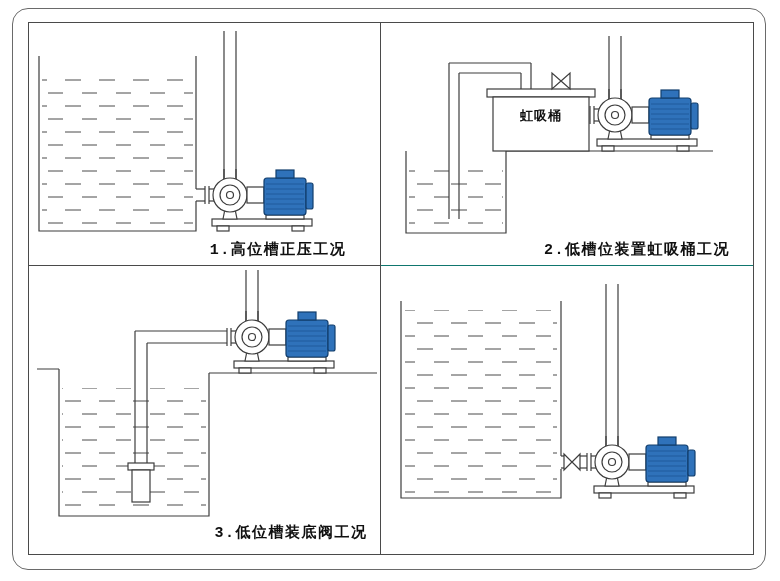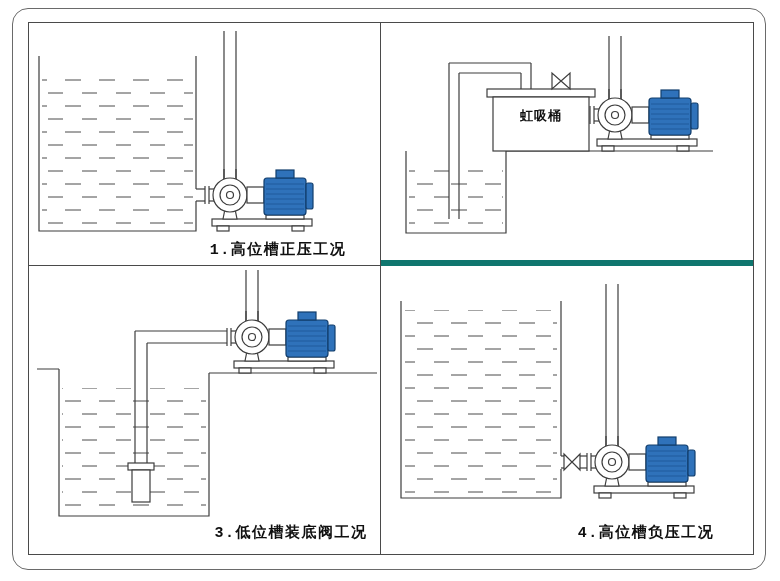--- a/index.html
+++ b/index.html
@@ -5,21 +5,21 @@
   html,body{margin:0;padding:0;background:#fff;}
   .stage{position:relative;width:780px;height:581px;background:#fff;overflow:hidden;
          font-family:"Liberation Sans", sans-serif;}
   .outer-frame{position:absolute;left:12px;top:8px;width:754px;height:562px;
                border:1.5px solid #6a6a6a;border-radius:16px;box-sizing:border-box;}
   .grid{position:absolute;left:28px;top:22px;width:724px;height:531px;
         border:1px solid #4a4a4a;box-sizing:content-box;
         display:grid;grid-template-columns:352px 372px;grid-template-rows:243px 288px;}
   .cell{position:relative;box-sizing:border-box;}
   .cell-tl{border-right:1px solid #4a4a4a;border-bottom:1px solid #4a4a4a;}
-  .cell-tr{border-bottom:6px solid #0f766e;}
+  .cell-tr{border-bottom:1px solid #0f766e;}
   .cell-bl{border-right:1px solid #4a4a4a;text-align:right;}
   .cell svg{position:absolute;left:0;top:0;display:block;}
   .caption{position:absolute;transform:translateX(-50%);white-space:nowrap;
            font-family:Liberation Mono, monospace;
            font-weight:700;font-size:15px;line-height:1;color:#101010;letter-spacing:1.5px;}
   .ln{stroke:#3d3d3d;stroke-width:1.2;fill:none;}
   .fillwhite{fill:#fff;stroke:#3d3d3d;stroke-width:1.2;}
   .barrel-label{font-family:"Liberation Serif","DejaVu Serif",serif;
                 font-weight:700;font-size:13px;fill:#101010;letter-spacing:1px;}
   .defs-holder{position:absolute;width:0;height:0;overflow:hidden;}
@@ -122,20 +122,21 @@
         <g>
           <path d="M171 50 L171 66 L180 58 Z" class="fillwhite"></path>
           <path d="M189 50 L189 66 L180 58 Z" class="fillwhite"></path>
         </g>
         <g>
           <line x1="228" y1="13" x2="228" y2="77" class="ln"></line>
           <line x1="240" y1="13" x2="240" y2="77" class="ln"></line>
         </g>
         <use href="#pump" x="208" y="66"></use>
       </svg>
+      <div class="caption" style="left:256px;bottom:7px">2.低槽位装置虹吸桶工况</div>
     </div>
 
     <div class="cell cell-bl">
       <svg width="352" height="288" viewBox="0 0 352 288">
         <line x1="180" y1="107" x2="348" y2="107" class="ln"></line>
         <g>
           <path d="M8 103 H30 M30 103 V250 H180 V107" class="ln"></path>
           <rect x="33" y="122" width="144" height="125" fill="url(#water)"></rect>
         </g>
         <g>
@@ -172,17 +173,16 @@
         <g>
           <path d="M183 188 L183 204 L191 196 Z" class="fillwhite"></path>
           <path d="M199 188 L199 204 L191 196 Z" class="fillwhite"></path>
         </g>
         <g>
           <line x1="225" y1="18" x2="225" y2="181" class="ln"></line>
           <line x1="237" y1="18" x2="237" y2="181" class="ln"></line>
         </g>
         <use href="#pump" x="205" y="170"></use>
       </svg>
-      <div class="caption" style="left:265px;bottom:13px">4.高位槽负压工况</div>
     </div>
 
   </div>
 </div>
 
 </body></html>

